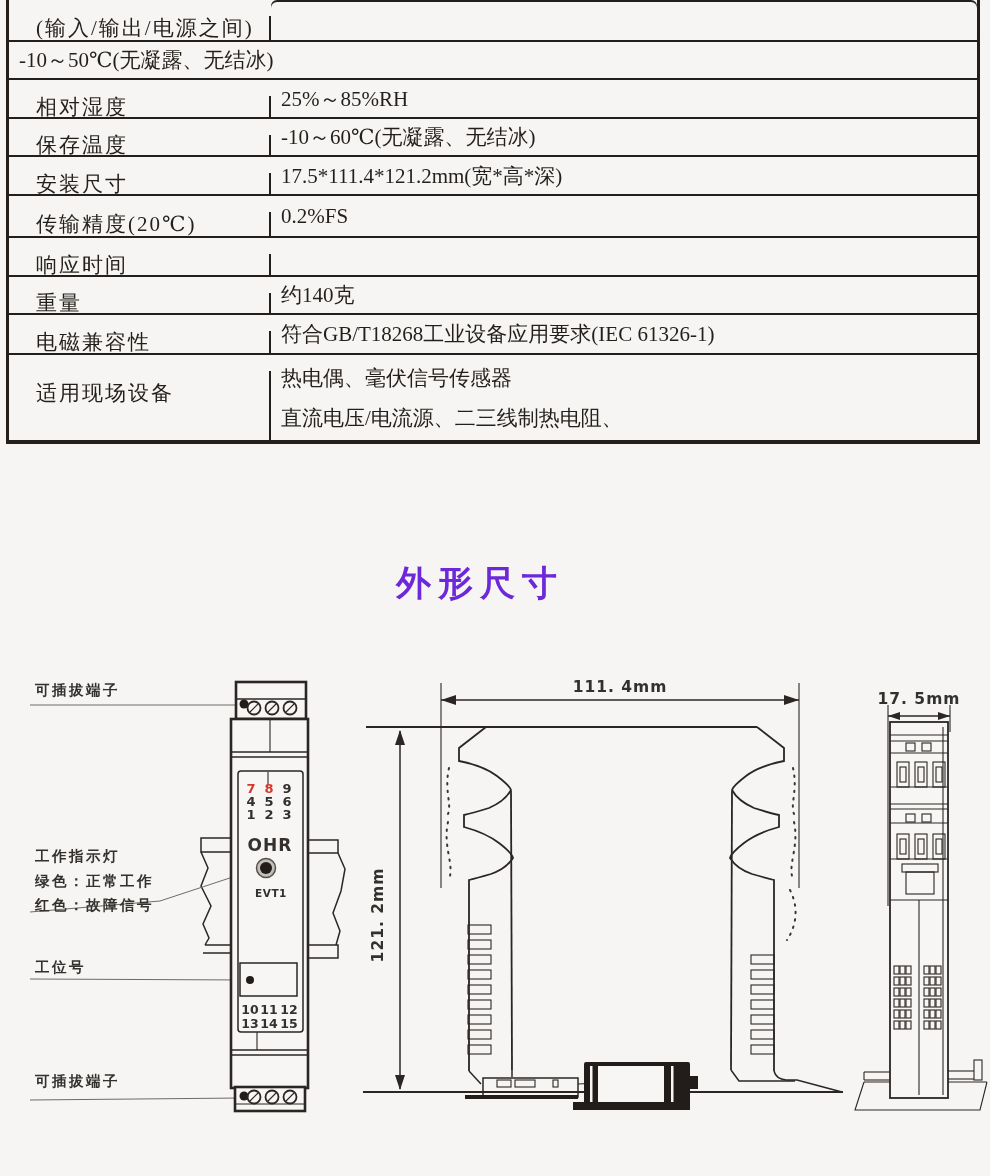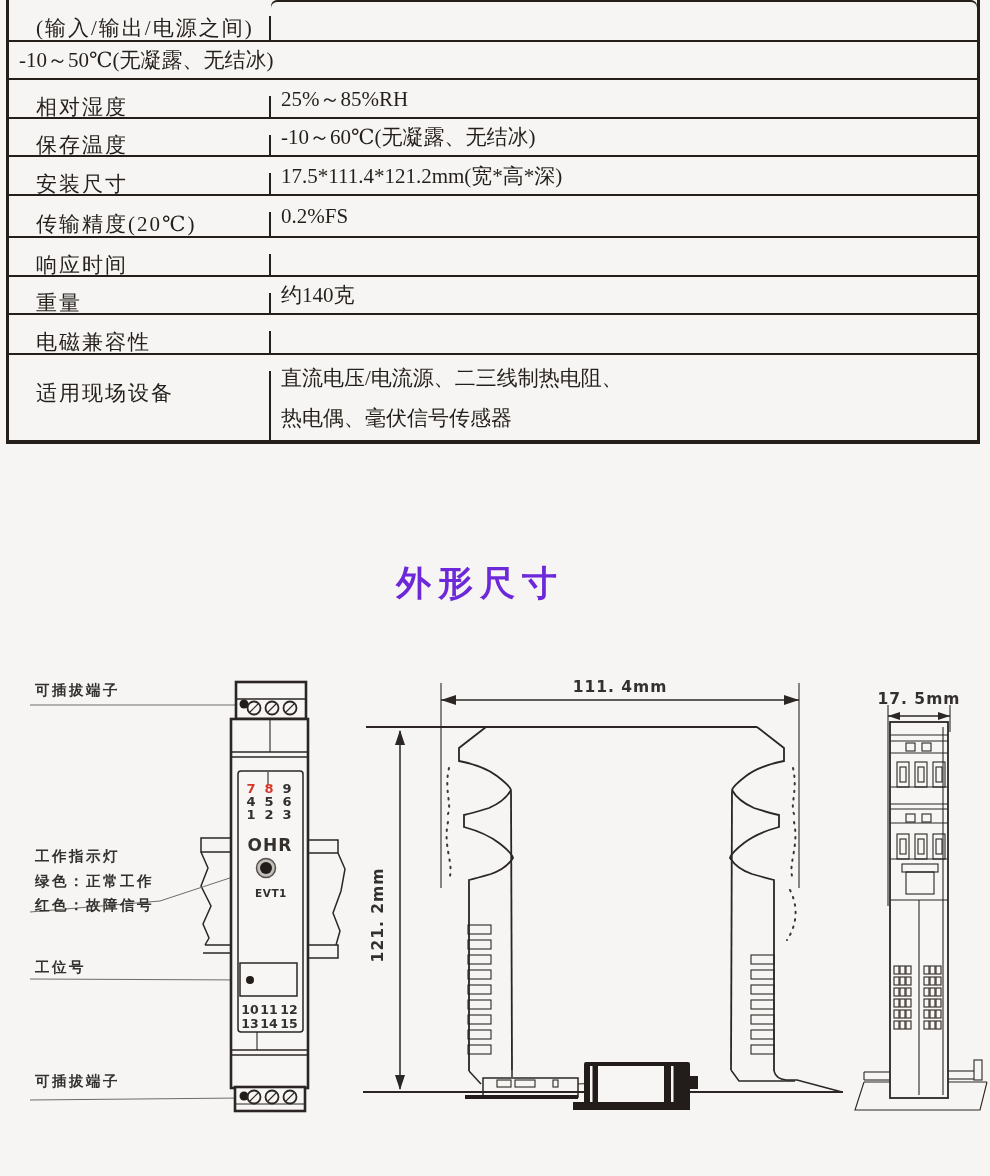--- a/index.html
+++ b/index.html
@@ -79,26 +79,27 @@
   </div>
   <div class="trow" style="height:39px">
     <div class="tlab">响应时间</div>
   </div>
   <div class="trow" style="height:38px">
     <div class="tlab">重量</div>
     <div class="tval">约140克</div>
   </div>
   <div class="trow" style="height:40px">
     <div class="tlab">电磁兼容性</div>
+    <div class="tval">符合GB/T18268工业设备应用要求(IEC 61326-1)</div>
   </div>
   <div class="trow" style="height:87px">
     <div class="tlab" style="align-items:flex-start;padding-top:8px">适用现场设备</div>
     <div class="tval two-line">
+      <div>热电偶、毫伏信号传感器</div>
       <div>直流电压/电流源、二三线制热电阻、</div>
-      <div>热电偶、毫伏信号传感器</div>
     </div>
   </div>
 </div>
 
 <div class="title">外形尺寸</div>
 
 <svg class="drawing" width="990" height="1176" viewBox="0 0 990 1176">
   <defs>
     <g id="screw">
         <circle r="6.5" class="ln w2"></circle>

